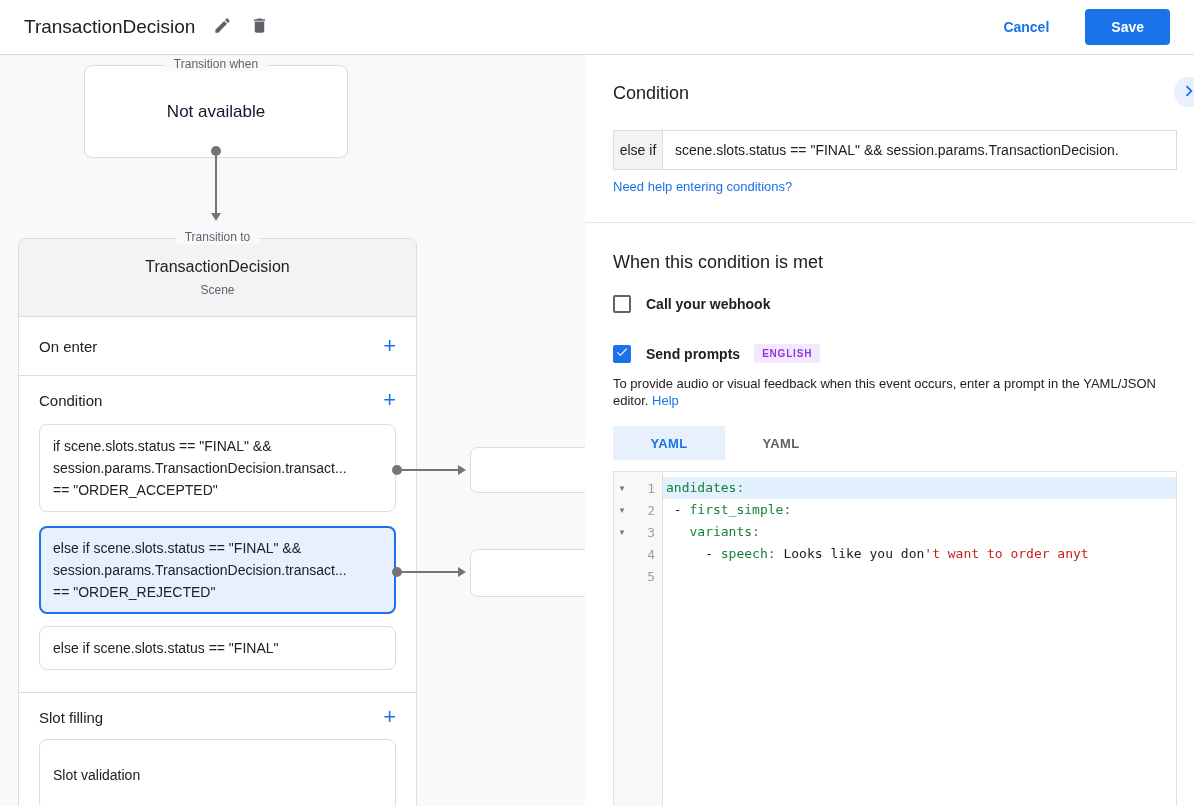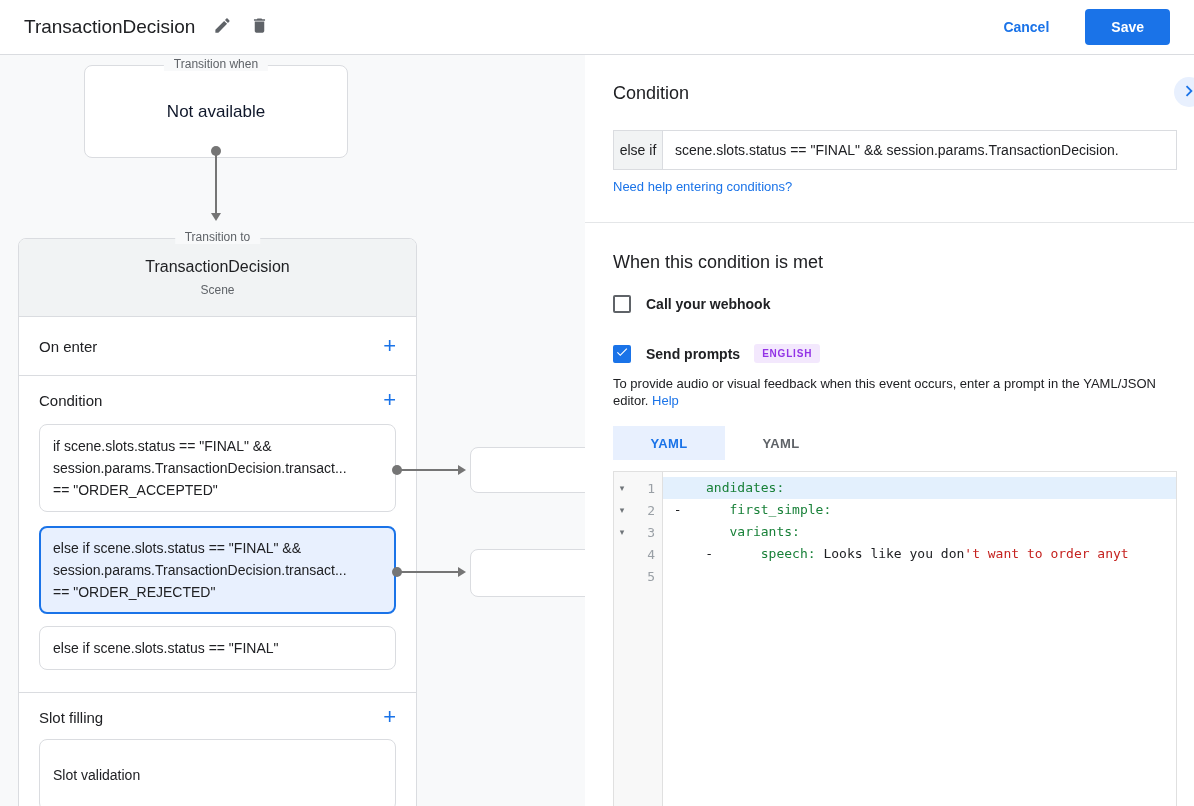--- a/index.html
+++ b/index.html
@@ -85,21 +85,21 @@
             border:1px solid #e0e0e0; display:flex; background:#fff; overflow:hidden; }
   .gutter { width:49px; background:#f8f8f8; border-right:1px solid #e0e0e0; padding-top:5px; flex:none; }
   .gutter-row { height:22px; display:flex; align-items:center; }
   .fold { width:16px; text-align:center; color:#70757a; font-size:9px; cursor:pointer; }
   .lnum { flex:1; text-align:right; padding-right:7px; color:#9aa0a6;
           font-family:"DejaVu Sans Mono", monospace; font-size:13px; }
   .code { flex:1; padding-top:5px; overflow:hidden; cursor:text; }
   .code-line { height:22px; line-height:22px; font-family:"DejaVu Sans Mono", monospace;
                font-size:13px; white-space:pre; padding-left:3px; }
   .code-line.active { background:#e3f0fd; }
-  .seg-k { color:#188038;margin-left:40px; }
+  .seg-k { color:#188038; }
   .seg-p { color:#202124; }
   .seg-s { color:#c5221f; }
 </style>
 </head>
 <body>
 
 <div id="app">
 
   <div class="topbar">
     <span class="topbar-title">TransactionDecision</span>

